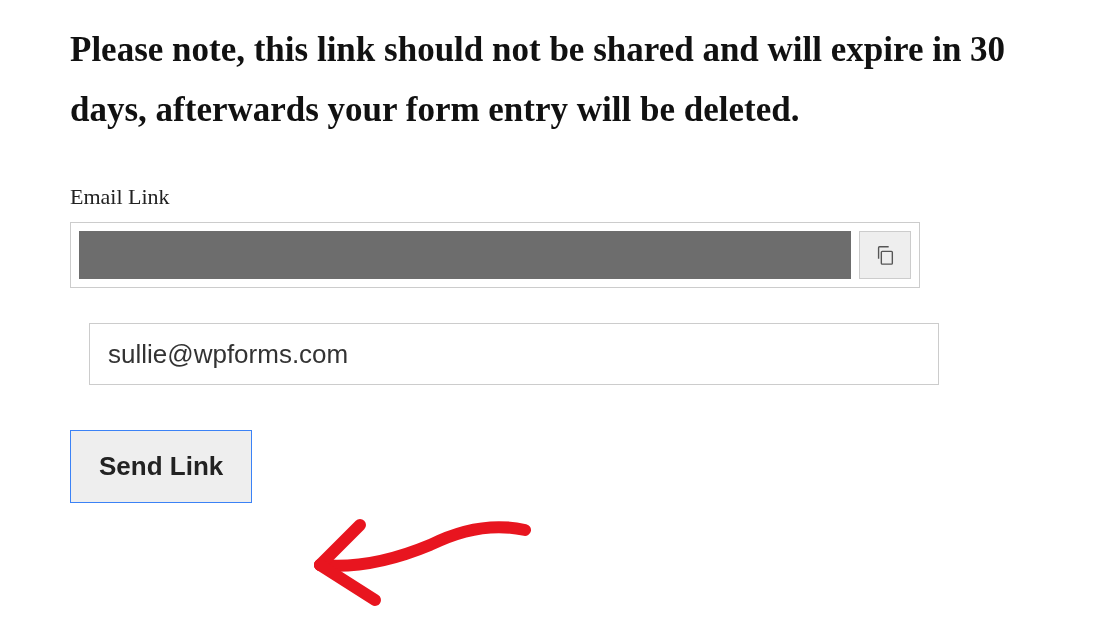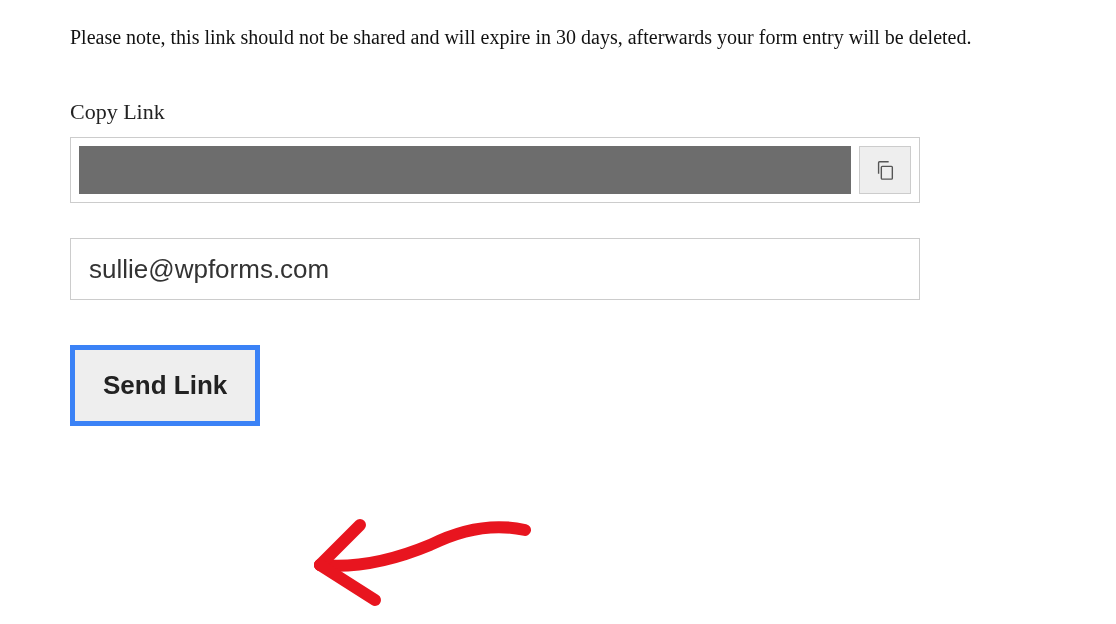--- a/index.html
+++ b/index.html
@@ -9,25 +9,26 @@
     }
     body {
       font-family: Georgia, 'Times New Roman', serif;
       background: #ffffff;
       width: 1116px;
       height: 624px;
       padding: 20px 70px;
       position: relative;
     }
     .description {
-      font-size: 20px;
+      font-size: 35px;
       color: #111;
       line-height: 1.7;
       margin-bottom: 45px;
       font-family: Georgia, serif;
+      font-weight: bold;
     }
     .field-group {
       margin-bottom: 35px;
     }
     .field-label {
       font-family: Georgia, serif;
       font-size: 22px;
       color: #222;
       margin-bottom: 12px;
       display: block;
@@ -68,24 +69,25 @@
     }
     .email-input {
       width: 850px;
       height: 62px;
       border: 1px solid #ccc;
       font-family: Arial, Helvetica, sans-serif;
       font-size: 26px;
       color: #333;
       padding: 0 18px;
       outline: none;
+      margin-left: 19px;
     }
     .submit-btn {
       background: #eeeeee;
-      border: 5px solid #3b82f6;
+      border: 1px solid #3b82f6;
       font-family: Arial, Helvetica, sans-serif;
       font-size: 26px;
       font-weight: 700;
       color: #222;
       padding: 20px 28px;
       cursor: pointer;
       margin-top: 10px;
     }
     .arrow-annotation {
       position: absolute;
@@ -95,21 +97,21 @@
     }
   </style>
 </head>
 <body>
 
 
 
 <p class="description">Please note, this link should not be shared and will expire in 30 days, afterwards your form entry will be deleted.</p>
 
 <div class="field-group">
-  <label class="field-label">Copy Link</label>
+  <label class="field-label">Email Link</label>
   <div class="link-container">
     <div class="link-bar"></div>
     <button class="copy-btn">
       <svg viewBox="0 0 24 24">
         <rect x="8" y="8" width="12" height="14" rx="1"></rect>
         <path d="M5 16 V4 a1 1 0 0 1 1 -1 h10"></path>
       </svg>
     </button>
   </div>
 </div>

